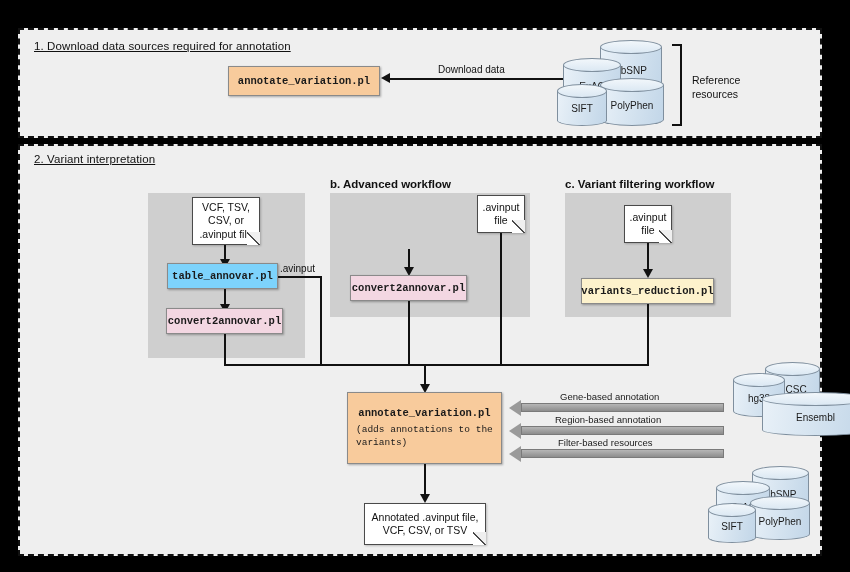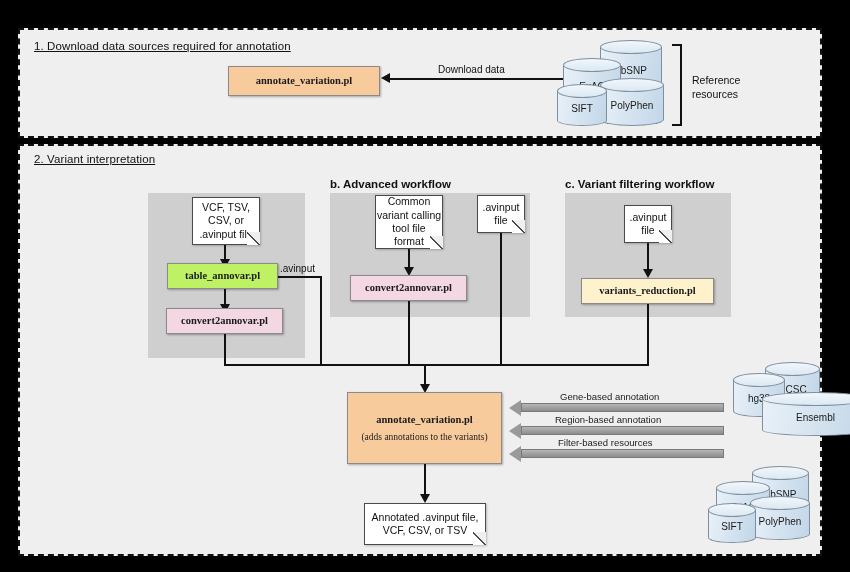--- a/index.html
+++ b/index.html
@@ -19,23 +19,23 @@
     text-decoration:underline;white-space:nowrap;letter-spacing:0.1px;
   }
   .sub-title{
     position:absolute;font-size:11.5px;font-weight:bold;color:#111;
     white-space:nowrap;
   }
   .greypanel{position:absolute;background:#cfcfcf;}
 
   .procbox{
     position:absolute;box-sizing:border-box;border:1px solid #8a8a8a;
-    font-family:Liberation Serif, serif;font-size:10.5px;font-weight:bold;
+    font-family:Liberation Mono, monospace;font-size:10.5px;font-weight:bold;
     color:#1a1a1a;display:flex;flex-direction:column;align-items:center;
-    justify-content:center;text-align:right;line-height:1.35;
+    justify-content:center;text-align:left;line-height:1.35;
     box-shadow:1px 1px 2px rgba(0,0,0,0.30);
   }
   .procbox .sub{font-size:9.5px;font-weight:normal;margin-top:4px;}
 
   
   .note{
     position:absolute;background:#fff;border:1px solid #4a4a4a;box-sizing:border-box;
     font-size:10.5px;color:#111;display:flex;align-items:center;justify-content:center;
     text-align:center;line-height:1.28;
     box-shadow:1px 1px 2px rgba(0,0,0,0.22);
@@ -142,47 +142,40 @@
 
   <div class="note" style="left:192px;top:197px;width:68px;height:48px;">
     <span style="white-space:pre-line;">VCF, TSV,
 CSV, or
 .avinput file</span>
     <span class="fold"></span>
   </div>
   <div class="vline" style="left:224px;top:245px;height:16px;"></div>
   <div class="arrowdown" style="left:219.5px;top:259px;"></div>
 
-  <div class="procbox" style="left:167px;top:263px;width:111px;height:26px;background:#bef264;">
+  <div class="procbox" style="left:167px;top:263px;width:111px;height:26px;background:#7dd3fc;">
     <span>table_annovar.pl</span>
   </div>
 
   <div class="vline" style="left:224px;top:289px;height:17px;"></div>
   <div class="arrowdown" style="left:219.5px;top:304px;"></div>
 
   <div class="procbox" style="left:166px;top:308px;width:117px;height:26px;background:#f3d7e2;">
     <span>convert2annovar.pl</span>
   </div>
 
   <div class="edgelabel" style="left:280px;top:263px;">.avinput</div>
   <div class="hline" style="left:278px;top:276px;width:44px;"></div>
   <div class="vline" style="left:320px;top:276px;height:90px;"></div>
 
   <div class="vline" style="left:224px;top:334px;height:32px;"></div>
 
   <div class="sub-title" style="left:330px;top:178px;">b. Advanced workflow</div>
   <div class="greypanel" style="left:330px;top:193px;width:200px;height:124px;"></div>
 
-  <div class="note" style="left:375px;top:195px;width:68px;height:54px;">
-    <span style="white-space:pre-line;">Common
-variant calling
-tool file
-format</span>
-    <span class="fold"></span>
-  </div>
   <div class="vline" style="left:408px;top:249px;height:20px;"></div>
   <div class="arrowdown" style="left:403.5px;top:267px;"></div>
 
   <div class="procbox" style="left:350px;top:275px;width:117px;height:26px;background:#f3d7e2;">
     <span>convert2annovar.pl</span>
   </div>
   <div class="vline" style="left:408px;top:301px;height:65px;"></div>
 
   <div class="note" style="left:477px;top:195px;width:48px;height:38px;">
     <span style="white-space:pre-line;">.avinput

